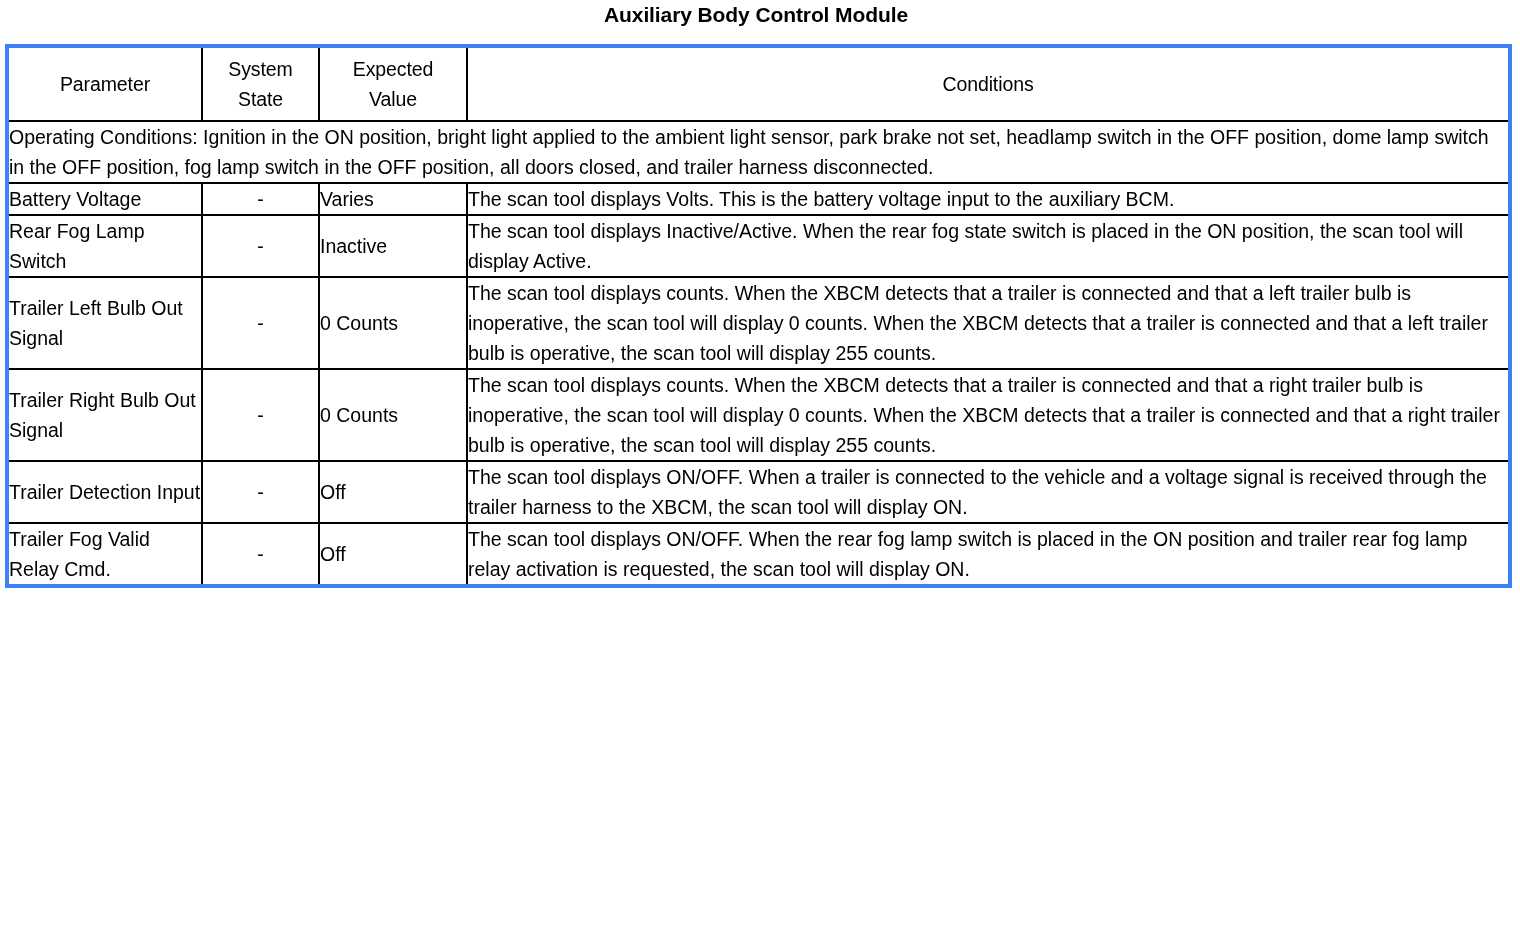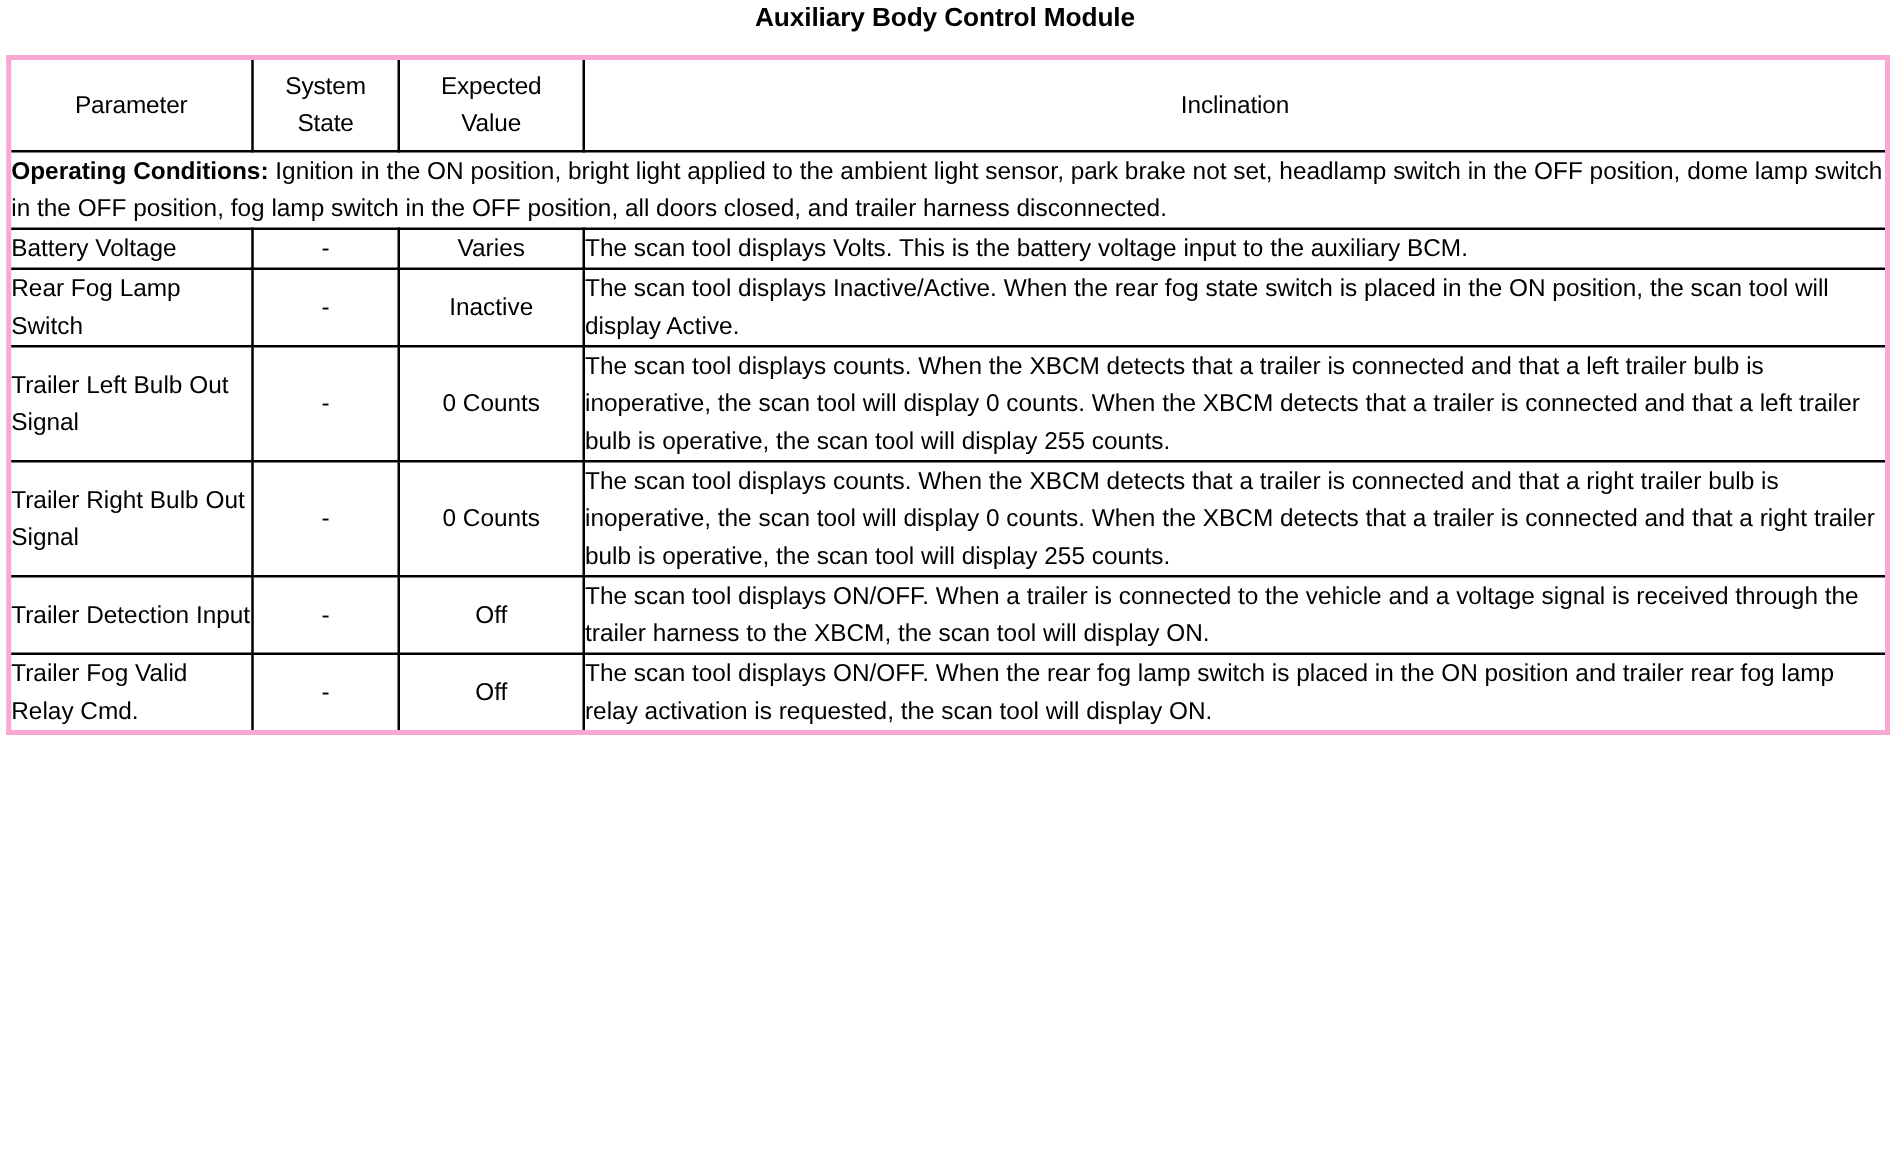--- a/index.html
+++ b/index.html
@@ -37,21 +37,21 @@
     position: absolute;
     left: 5px;
     top: 44px;
     width: 1503px;
   }
 
   table.spec {
     border-collapse: collapse;
     table-layout: fixed;
     width: 1503px;
-    border: 4px solid #f9a8d4;
+    border: 4px solid #3b82f6;
     padding-left: 24px;
   }
 
   table.spec col.c-param  { width: 195px; }
   table.spec col.c-state  { width: 117px; }
   table.spec col.c-exp    { width: 148px; }
   table.spec col.c-desc   { width: 1043px; }
 
   table.spec td, table.spec th {
     border: 2px solid #000;
@@ -75,33 +75,32 @@
   .hdr-param { vertical-align: bottom; padding-bottom: 8px; }
   .hdr-desc  { vertical-align: middle; }
 
   
   .opcond {
     text-align: left;
     padding: 4px 7px 6px 7px;
     font-size: 19.5px;
     line-height: 31px;
   }
-  .opcond b { font-weight: bold; }
+  .opcond b { font-weight: normal; }
 
   
   .c-parameter {
     text-align: left;
     padding: 3px 6px 3px 7px;
   }
   .c-sysstate {
     text-align: center;
     padding: 3px 4px;
   }
   .c-expected {
-    text-align: center;
     padding: 3px 4px;
     border-radius: 13px;
   }
   .c-description {
     text-align: left;
     padding: 4px 10px 4px 8px;
     vertical-align: middle;
   }
 </style>
 </head>
@@ -123,21 +122,21 @@
         <tr>
           <th class="hdr-cell hdr-param">Parameter</th>
           <th class="hdr-cell">
             <span>System</span><br>
             <span>State</span>
           </th>
           <th class="hdr-cell">
             <span>Expected</span><br>
             <span>Value</span>
           </th>
-          <th class="hdr-cell hdr-desc">Inclination</th>
+          <th class="hdr-cell hdr-desc">Conditions</th>
         </tr>
       </thead>
       <tbody>
         <tr>
           <td class="opcond" colspan="4"><b>Operating Conditions:</b><span> Ignition in the ON position, bright light applied to the ambient light sensor, park brake not set, headlamp switch in the OFF position, dome lamp switch in the OFF position, fog lamp switch in the OFF position, all doors closed, and trailer harness disconnected.</span></td>
         </tr>
 
       <tr>
             <td class="c-parameter">Battery Voltage</td>
             <td class="c-sysstate">-</td>

